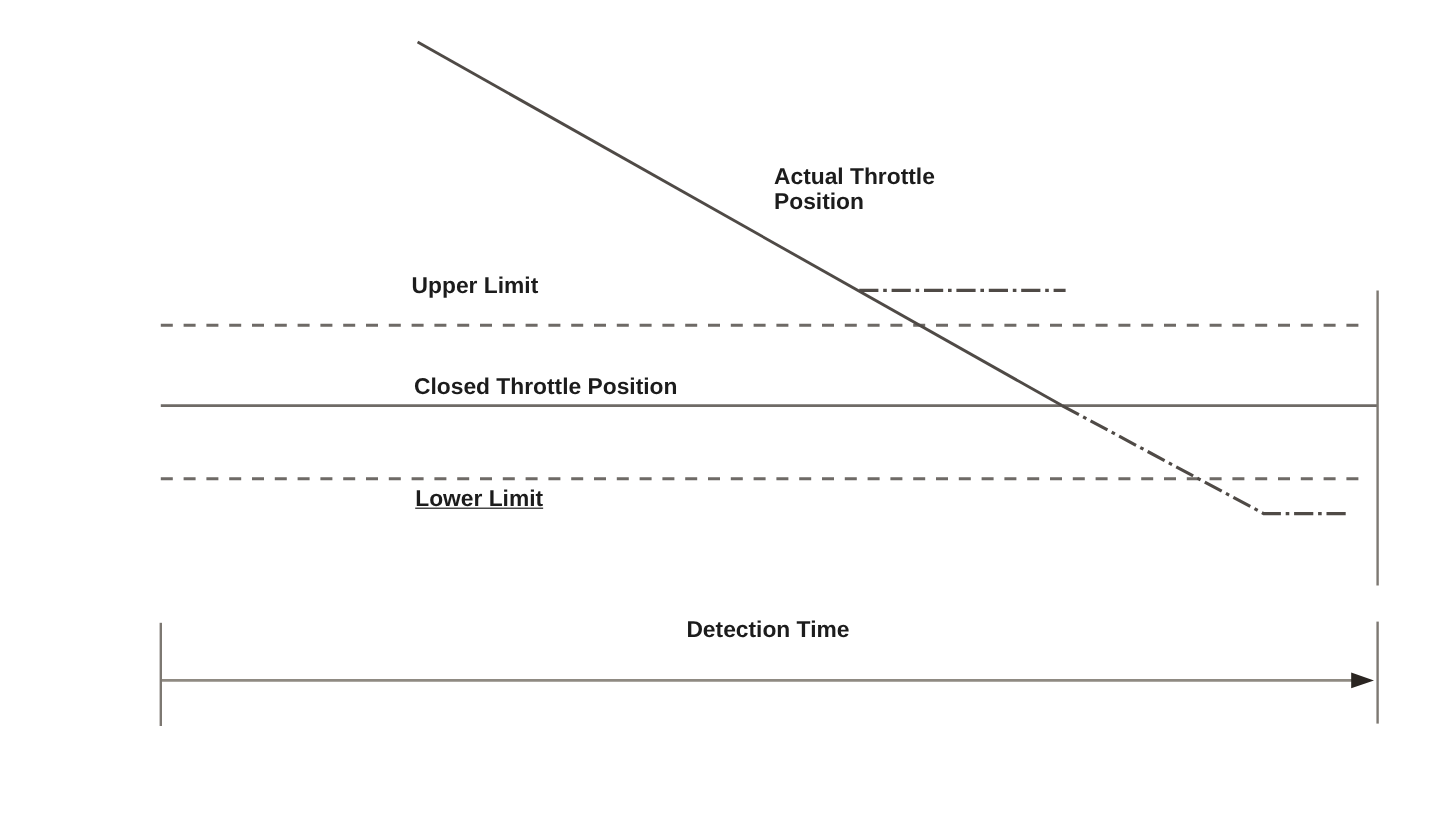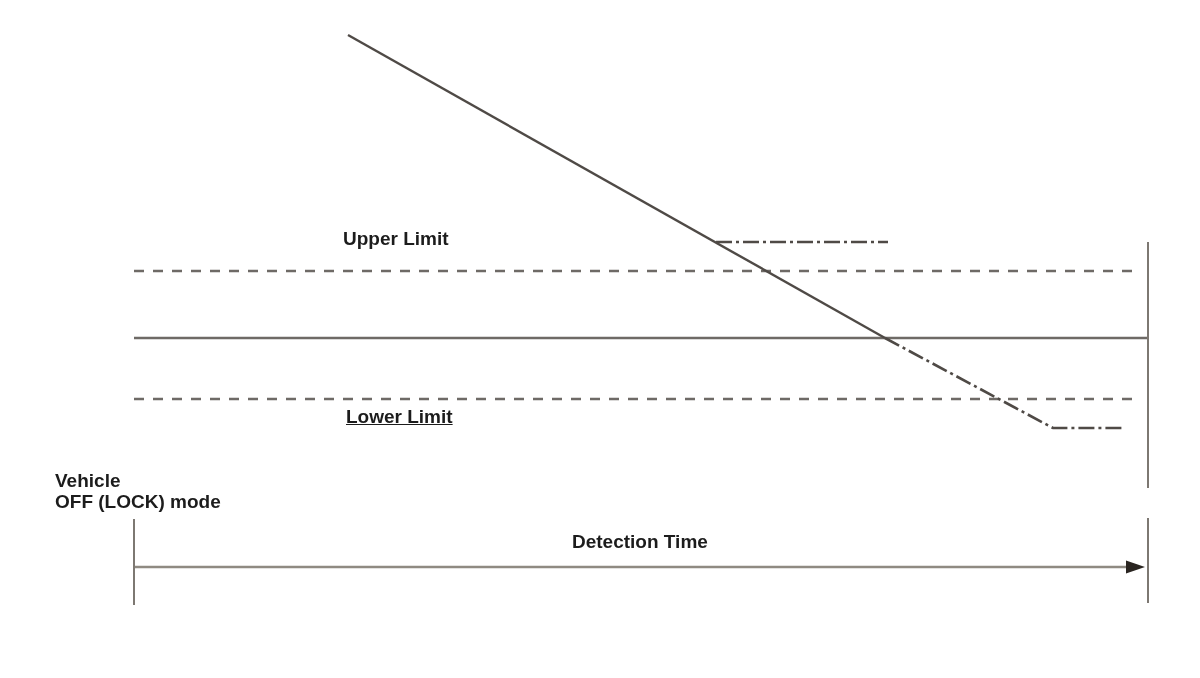--- a/index.html
+++ b/index.html
@@ -27,21 +27,21 @@
     font-size: 19px;
     line-height: 21px;
     color: #1c1c1c;
     white-space: pre-line;
   }
   .lbl-actual   { left: 645px; top: 137px; }
   .lbl-upper    { left: 343px; top: 228px; }
   .lbl-closed   { left: 345px; top: 312px; }
   .lbl-lower    { left: 346px; top: 406px; text-decoration: underline; }
   .lbl-vehicle  { left: 55px;  top: 470px; }
-  .lbl-dettime  { left: 572px; top: 531px; }
+  .lbl-dettime  { left: 572px; top: 515px; }
 </style>
 </head>
 <body>
 
 <div class="stage">
 
   <svg width="1200" height="678" viewBox="0 0 1200 678">
 
     <line x1="134" y1="271" x2="1141" y2="271" stroke-width="2.6" stroke-dasharray="10 9" stroke="#6e6a66"></line>
 
@@ -59,24 +59,25 @@
 
     <line x1="134" y1="519" x2="134" y2="605" stroke-width="2" stroke="#7d7872"></line>
 
     <line x1="1148" y1="518" x2="1148" y2="603" stroke-width="2" stroke="#7d7872"></line>
 
     <line x1="135" y1="567" x2="1129" y2="567" stroke-width="2.4" stroke="#8f8a82"></line>
 
     <polygon points="1145,567 1126,560.5 1126,573.5" fill="#2a2521"></polygon>
   </svg>
 
+  <div class="diagram-label lbl-actual">Actual Throttle
+Position</div>
 
   <div class="diagram-label lbl-upper">Upper Limit</div>
 
+  <div class="diagram-label lbl-closed">Closed Throttle Position</div>
 
   <div class="diagram-label lbl-lower">Lower Limit</div>
 
-  <div class="diagram-label lbl-vehicle">Vehicle
-OFF (LOCK) mode</div>
 
   <div class="diagram-label lbl-dettime">Detection Time</div>
 
 </div>
 
 </body></html>

